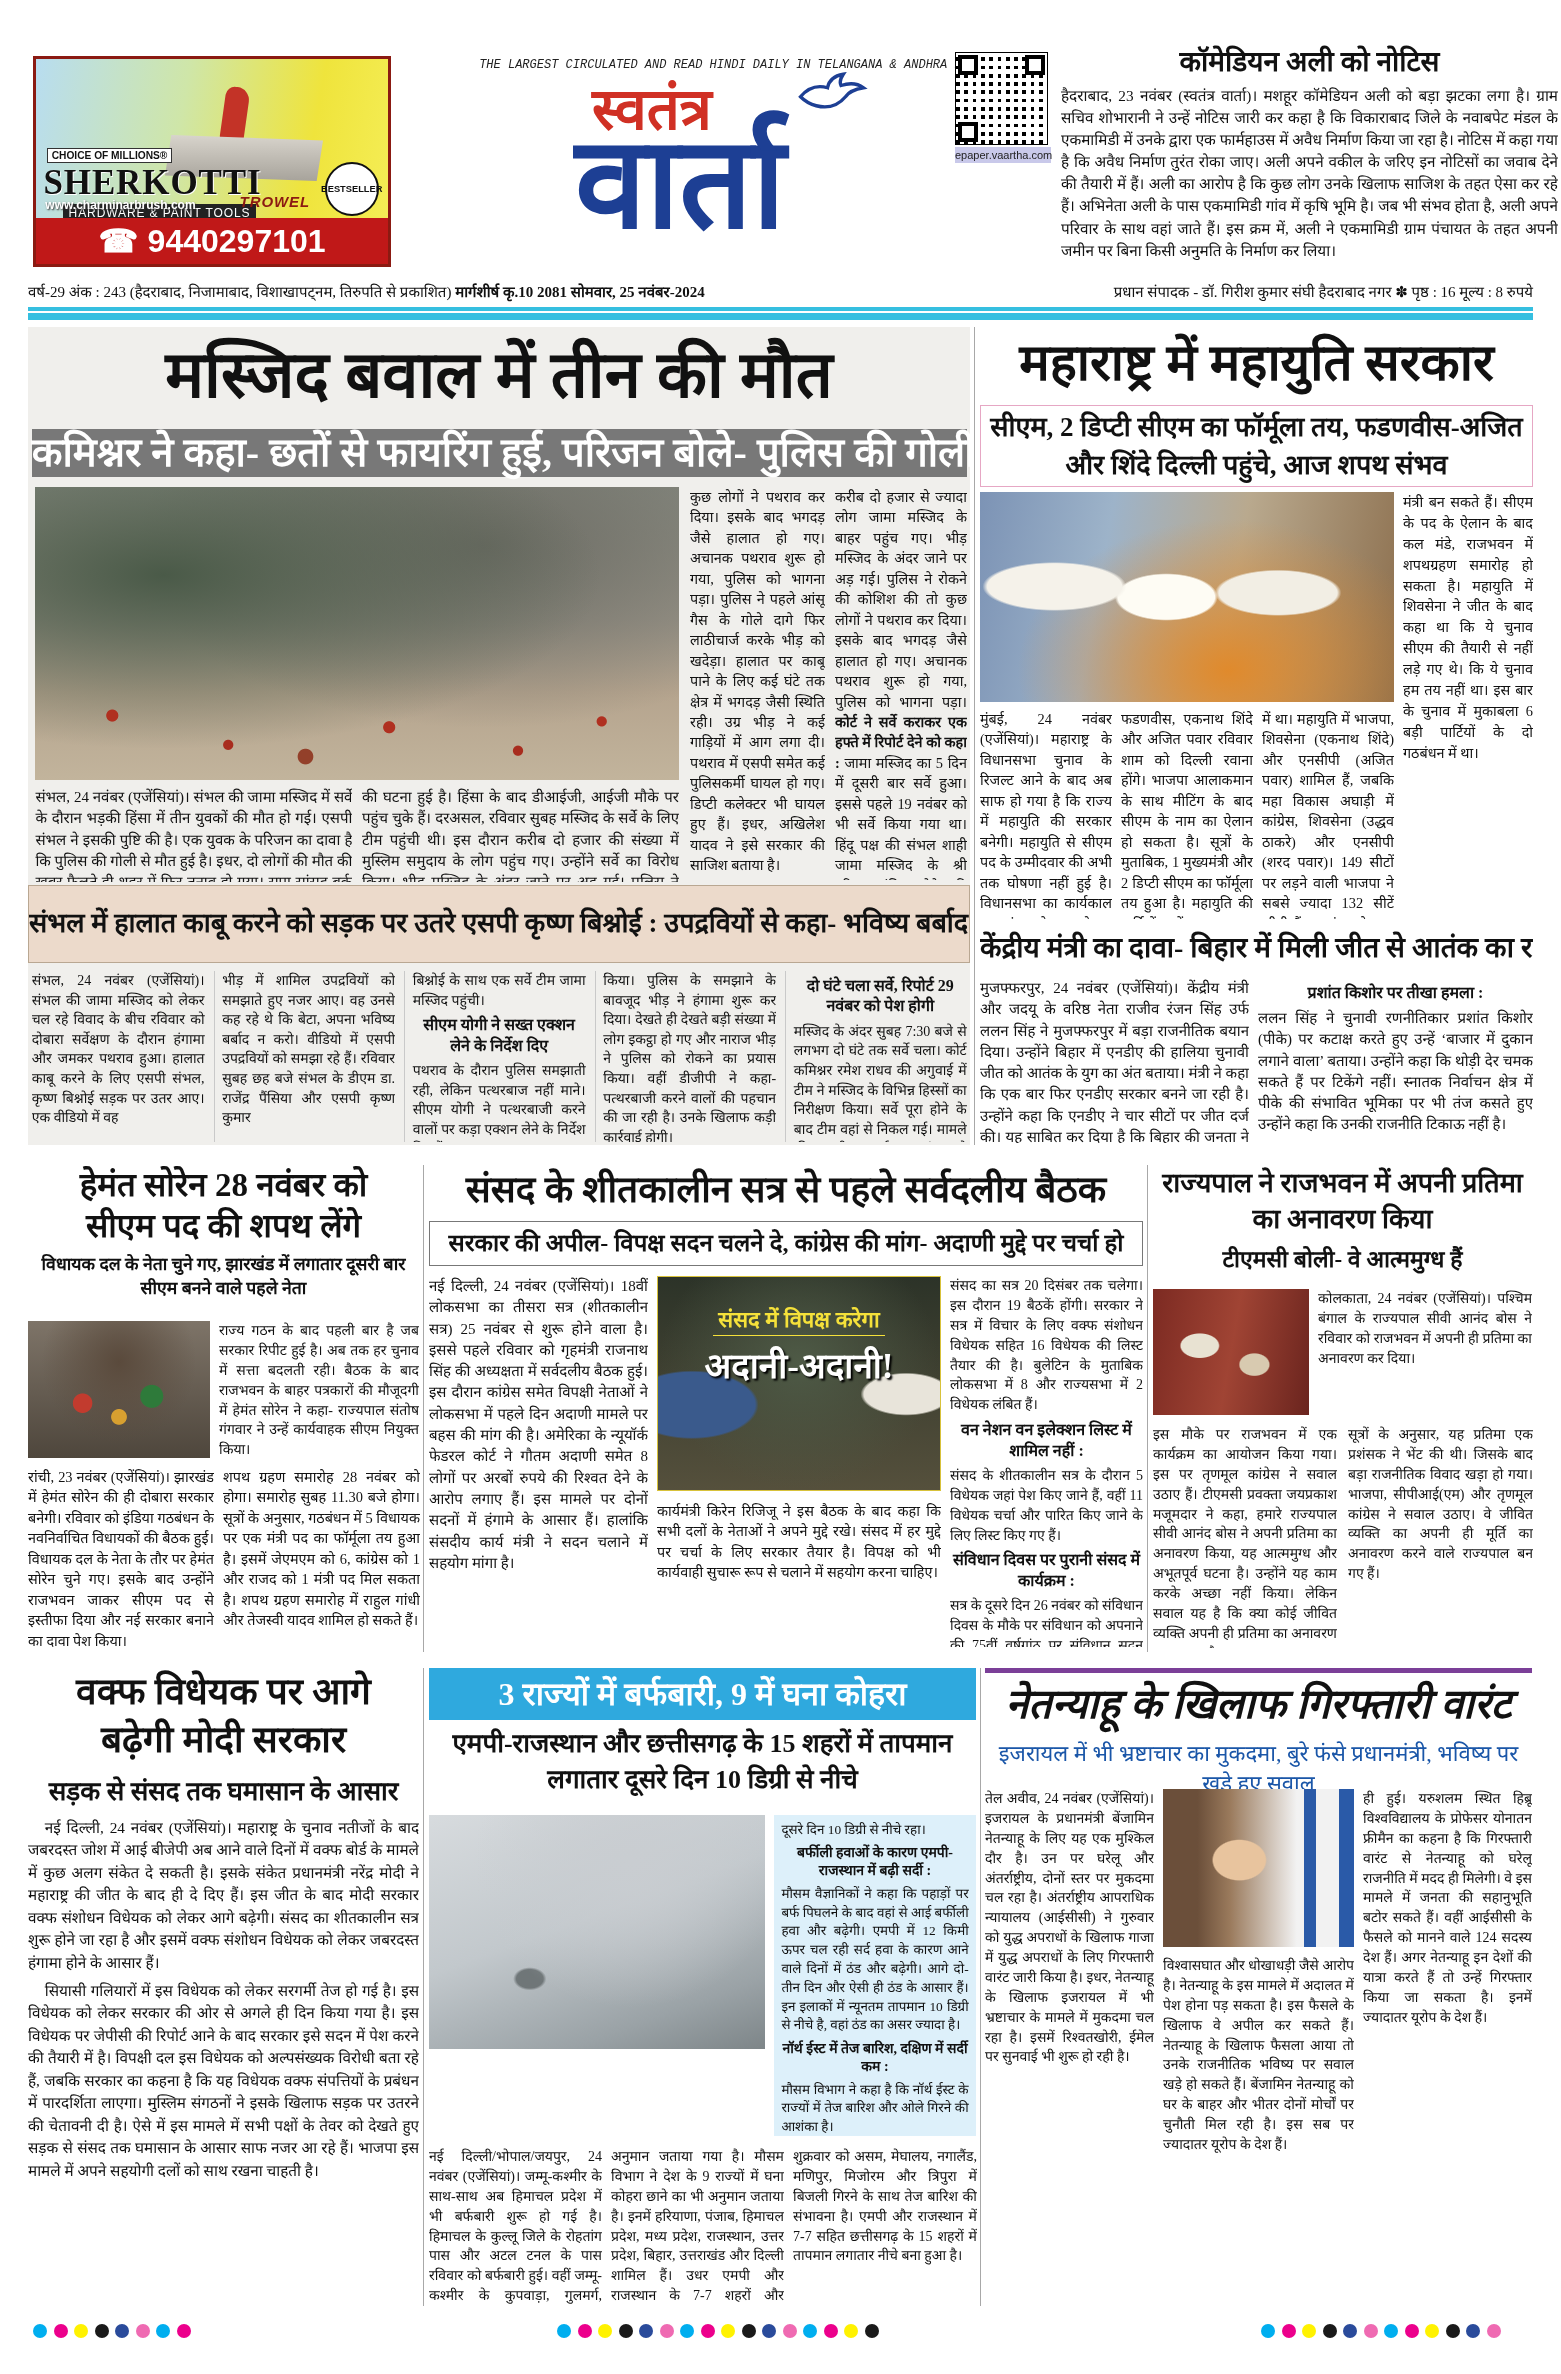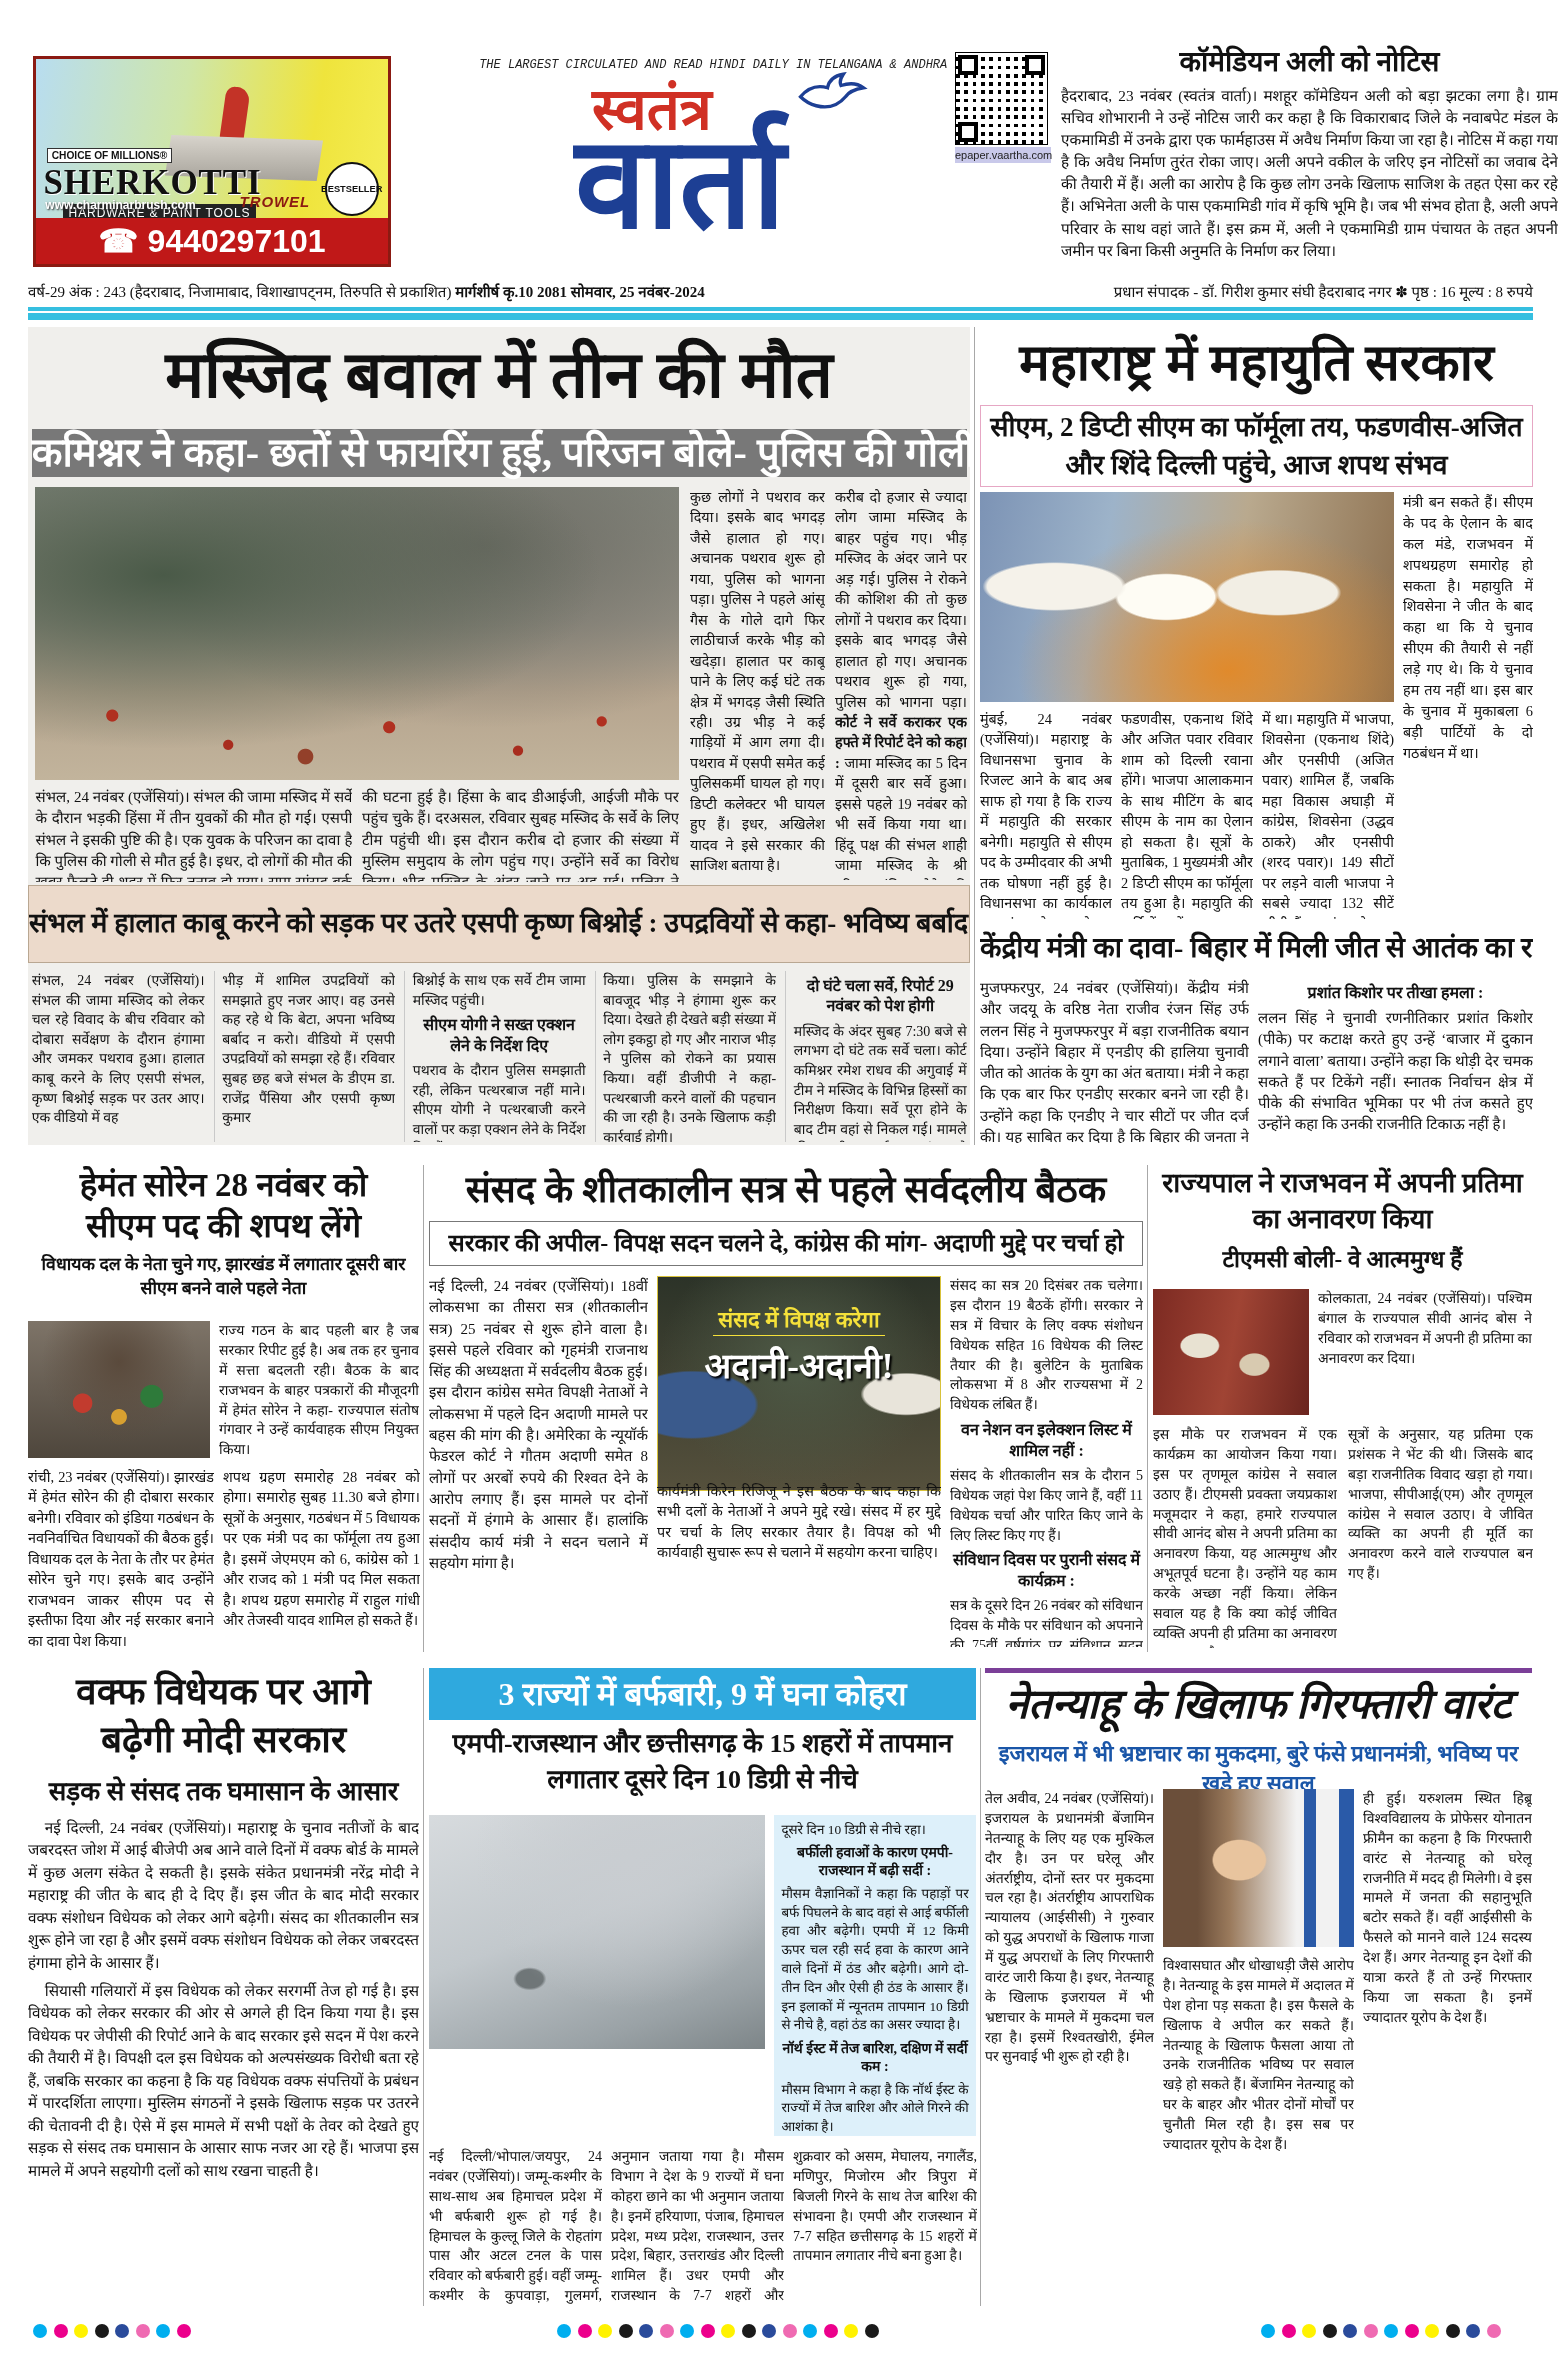--- a/index.html
+++ b/index.html
@@ -141,21 +141,21 @@
       background:
        radial-gradient(ellipse at 60% 20%,#c9cdd1 0%,transparent 55%),
        radial-gradient(ellipse at 30% 70%,#6f7678 0 4%,transparent 5%),
        linear-gradient(160deg,#d7dbde 0%,#c2c8cc 45%,#9aa2a6 80%,#7d8588 100%);}
   .wx-box{position:absolute;left:345px;top:147px;width:202px;height:321px;background:#ddf0fa;padding:5.6px 7.4px;
       box-sizing:border-box;font-size:13.4px;line-height:1.4;text-align:justify;overflow:hidden;}
   .wx-box .inhead{font-size:14px;}
   .bibi{left:985px;top:1668px;width:547px;height:638px;}
   .bibi-rule{height:4.6px;background:#7b3f98;}
   .bibi h2{margin:7.4px 0 0 0;font-size:41px;line-height:1.2;text-align:center;white-space:nowrap;font-style:italic;}
-  .bibi .sub{margin-top:7.4px;font-size:22px;font-weight:bold;color:#1a56a8;text-align:center;}
+  .bibi .sub{margin-top:7.4px;font-size:22px;font-weight:normal;color:#1a56a8;text-align:center;}
   .bibi-photo{position:absolute;left:178px;top:121px;width:191px;height:158px;
       background:
        radial-gradient(ellipse at 40% 45%,#e8c49e 0 16%,transparent 17%),
        linear-gradient(90deg,#6b4f3a 0 18%,#9a7a5c 35%,#f2f2f2 70%,#f2f2f2 74%,#2a5aa8 74% 80%,#f2f2f2 80% 92%,#2a5aa8 92%);}
   .vline{position:absolute;width:0.9px;background:#a8a8a8;}
   
   .dots{position:absolute;top:2324px;display:flex;gap:6.5px;}
   .dot{width:14px;height:14px;border-radius:50%;display:inline-block;}
 </style>
 </head>
@@ -282,21 +282,21 @@
   </section>
 
   <section class="abs parl">
     <h2>संसद के शीतकालीन सत्र से पहले सर्वदलीय बैठक</h2>
     <div class="parl-sub">सरकार की अपील- विपक्ष सदन चलने दे, कांग्रेस की मांग- अदाणी मुद्दे पर चर्चा हो</div>
     <div class="col" style="left:0;top:111px;width:219px;height:371px;">नई दिल्ली, 24 नवंबर (एजेंसियां)। 18वीं लोकसभा का तीसरा सत्र (शीतकालीन सत्र) 25 नवंबर से शुरू होने वाला है। इससे पहले रविवार को गृहमंत्री राजनाथ सिंह की अध्यक्षता में सर्वदलीय बैठक हुई। इस दौरान कांग्रेस समेत विपक्षी नेताओं ने लोकसभा में पहले दिन अदाणी मामले पर बहस की मांग की है। अमेरिका के न्यूयॉर्क फेडरल कोर्ट ने गौतम अदाणी समेत 8 लोगों पर अरबों रुपये की रिश्वत देने के आरोप लगाए हैं। इस मामले पर दोनों सदनों में हंगामे के आसार हैं। हालांकि संसदीय कार्य मंत्री ने सदन चलाने में सहयोग मांगा है।</div>
     <div class="parl-photo">
       <div class="parl-ol1">संसद में विपक्ष करेगा</div>
       <div class="parl-ol2">अदानी-अदानी!</div>
     </div>
-    <div class="col" style="left:228px;top:316px;width:284px;height:147px;font-size:14.4px;">कार्यमंत्री किरेन रिजिजू ने इस बैठक के बाद कहा कि सभी दलों के नेताओं ने अपने मुद्दे रखे। संसद में हर मुद्दे पर चर्चा के लिए सरकार तैयार है। विपक्ष को भी कार्यवाही सुचारू रूप से चलाने में सहयोग करना चाहिए।</div>
+    <div class="col" style="left:228px;top:336px;width:284px;height:147px;font-size:14.4px;">कार्यमंत्री किरेन रिजिजू ने इस बैठक के बाद कहा कि सभी दलों के नेताओं ने अपने मुद्दे रखे। संसद में हर मुद्दे पर चर्चा के लिए सरकार तैयार है। विपक्ष को भी कार्यवाही सुचारू रूप से चलाने में सहयोग करना चाहिए।</div>
     <div class="col" style="left:521px;top:111px;width:193px;height:371px;font-size:14px;">
       <span>संसद का सत्र 20 दिसंबर तक चलेगा। इस दौरान 19 बैठकें होंगी। सरकार ने सत्र में विचार के लिए वक्फ संशोधन विधेयक सहित 16 विधेयक की लिस्ट तैयार की है। बुलेटिन के मुताबिक लोकसभा में 8 और राज्यसभा में 2 विधेयक लंबित हैं।</span>
       <div class="inhead">वन नेशन वन इलेक्शन लिस्ट में शामिल नहीं :</div>
       <span>संसद के शीतकालीन सत्र के दौरान 5 विधेयक जहां पेश किए जाने हैं, वहीं 11 विधेयक चर्चा और पारित किए जाने के लिए लिस्ट किए गए हैं।</span>
       <div class="inhead">संविधान दिवस पर पुरानी संसद में कार्यक्रम :</div>
       <span>सत्र के दूसरे दिन 26 नवंबर को संविधान दिवस के मौके पर संविधान को अपनाने की 75वीं वर्षगांठ पर संविधान सदन (पुरानी संसद) के सेंट्रल हॉल में विशेष कार्यक्रम मनाया जाएगा।</span>
     </div>
   </section>
 
   <section class="abs gov">

